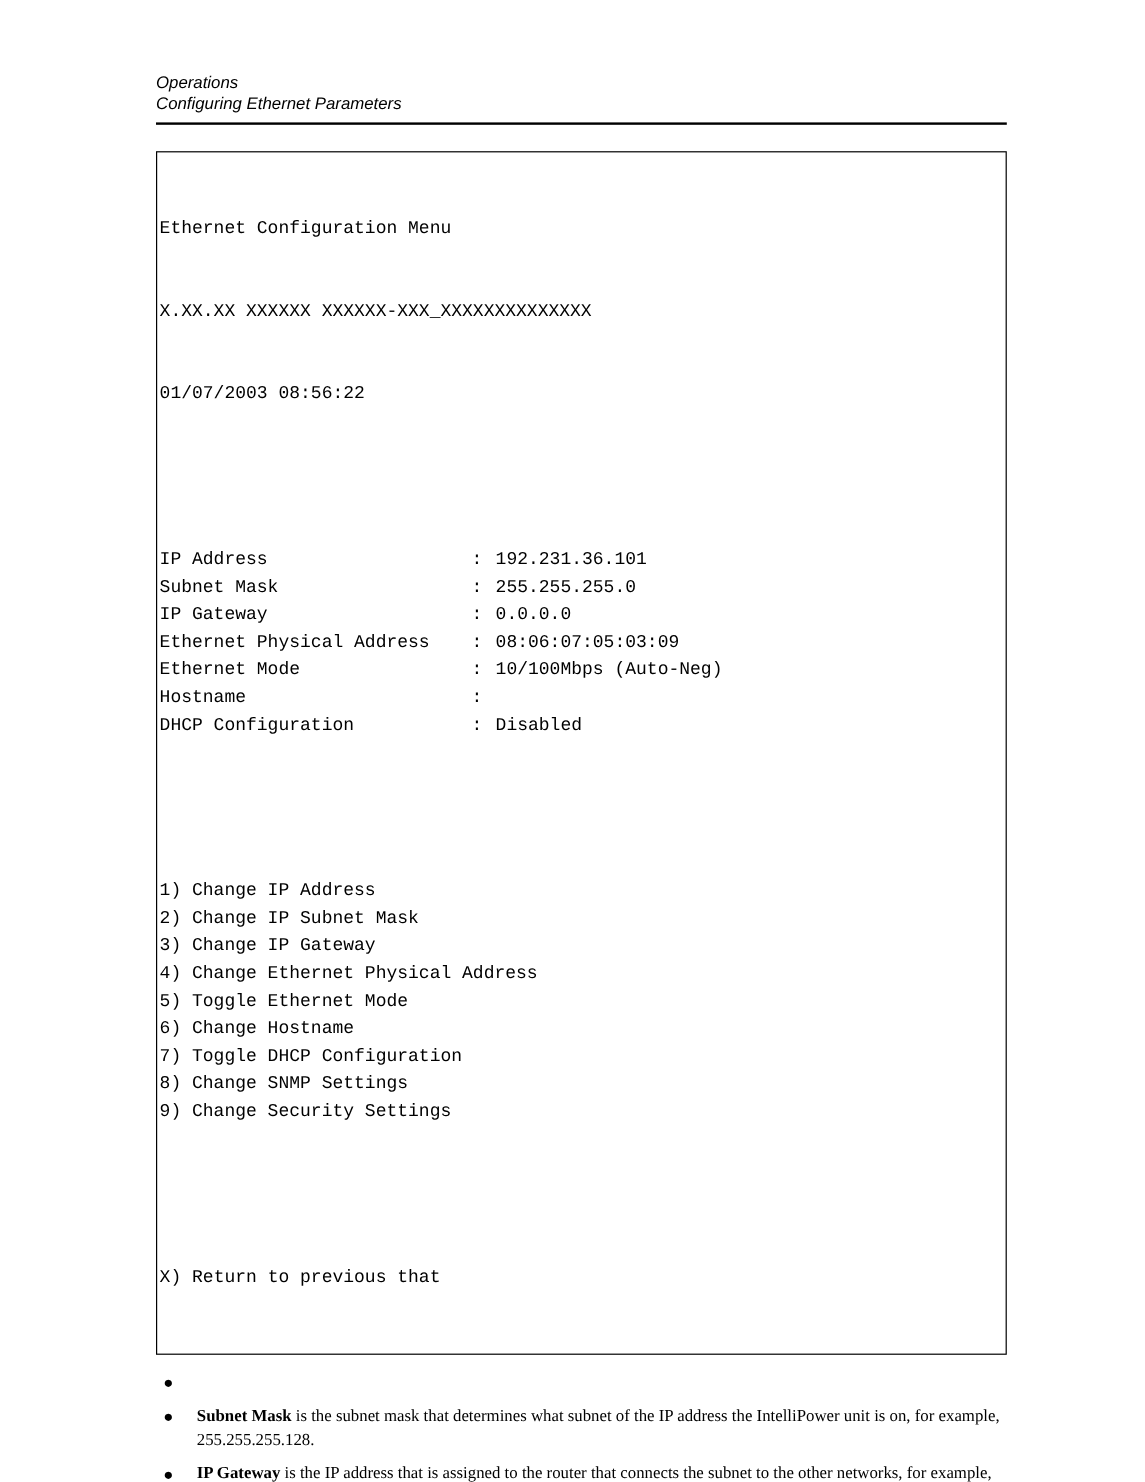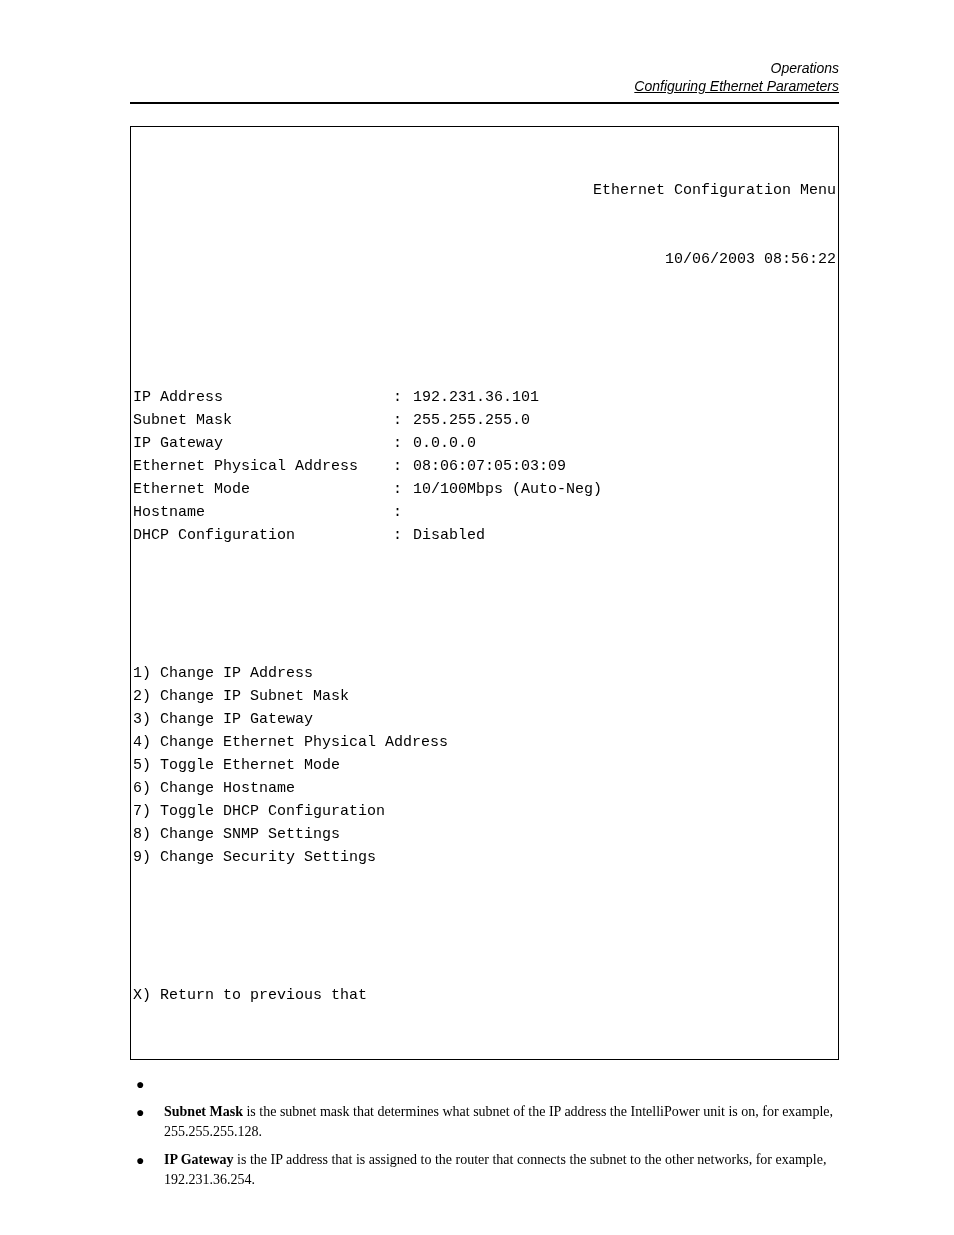--- a/index.html
+++ b/index.html
@@ -9,50 +9,48 @@
     font-family: "Times New Roman", serif;
     font-size: 14px;
     color: #000;
     width: 954px;
   }
   .page {
     padding: 60px 115px 60px 130px;
     box-sizing: border-box;
   }
   .header {
-    text-align: right;
     font-family: Arial, Helvetica, sans-serif;
     font-style: italic;
     font-size: 15px;
     margin-bottom: 8px;
   }
   .header-line1 {
     font-size: 14px;
     margin-bottom: 2px;
   }
   .header-line2 {
     font-size: 14px;
-    text-decoration: underline;
   }
   hr.rule {
     border: none;
     border-top: 2px solid #000;
     margin: 6px 0 22px 0;
   }
   .terminal {
     border: 1px solid #000;
     padding: 6px 2px 6px 2px;
     font-family: "Courier New", monospace;
     font-size: 15px;
     line-height: 23px;
     white-space: pre;
     overflow: hidden;
   }
   .term-center {
-    text-align: right;
+    text-align: left;
   }
   .term-line {
     display: block;
   }
   .status-row {
     display: flex;
   }
   .status-label {
     width: 260px;
     flex: none;
@@ -89,21 +87,22 @@
 <div class="page">
 
   <div class="header">
     <div class="header-line1">Operations</div>
     <div class="header-line2">Configuring Ethernet Parameters</div>
   </div>
   <hr class="rule">
 
   <div class="terminal">
     <div class="term-center">Ethernet Configuration Menu</div>
-    <div class="term-center">10/06/2003 08:56:22</div>
+    <div class="term-center">X.XX.XX XXXXXX XXXXXX-XXX_XXXXXXXXXXXXXX</div>
+    <div class="term-center">01/07/2003 08:56:22</div>
     <span class="term-line"> </span>
     <div id="status-block"><div class="status-row"><span class="status-label">IP Address</span><span class="status-sep">: </span><span>192.231.36.101</span></div><div class="status-row"><span class="status-label">Subnet Mask</span><span class="status-sep">: </span><span>255.255.255.0</span></div><div class="status-row"><span class="status-label">IP Gateway</span><span class="status-sep">: </span><span>0.0.0.0</span></div><div class="status-row"><span class="status-label">Ethernet Physical Address</span><span class="status-sep">: </span><span>08:06:07:05:03:09</span></div><div class="status-row"><span class="status-label">Ethernet Mode</span><span class="status-sep">: </span><span>10/100Mbps (Auto-Neg)</span></div><div class="status-row"><span class="status-label">Hostname</span><span class="status-sep">: </span><span></span></div><div class="status-row"><span class="status-label">DHCP Configuration</span><span class="status-sep">: </span><span>Disabled</span></div></div>
     <span class="term-line"> </span>
     <div id="menu-block"><span class="term-line">1) Change IP Address</span><span class="term-line">2) Change IP Subnet Mask</span><span class="term-line">3) Change IP Gateway</span><span class="term-line">4) Change Ethernet Physical Address</span><span class="term-line">5) Toggle Ethernet Mode</span><span class="term-line">6) Change Hostname</span><span class="term-line">7) Toggle DHCP Configuration</span><span class="term-line">8) Change SNMP Settings</span><span class="term-line">9) Change Security Settings</span></div>
     <span class="term-line"> </span>
     <span class="term-line"><span>X</span>) <span>Return to previous that</span></span>
   </div>
 
   <div class="bullets" id="bullets">
       <div class="bullet-row">

